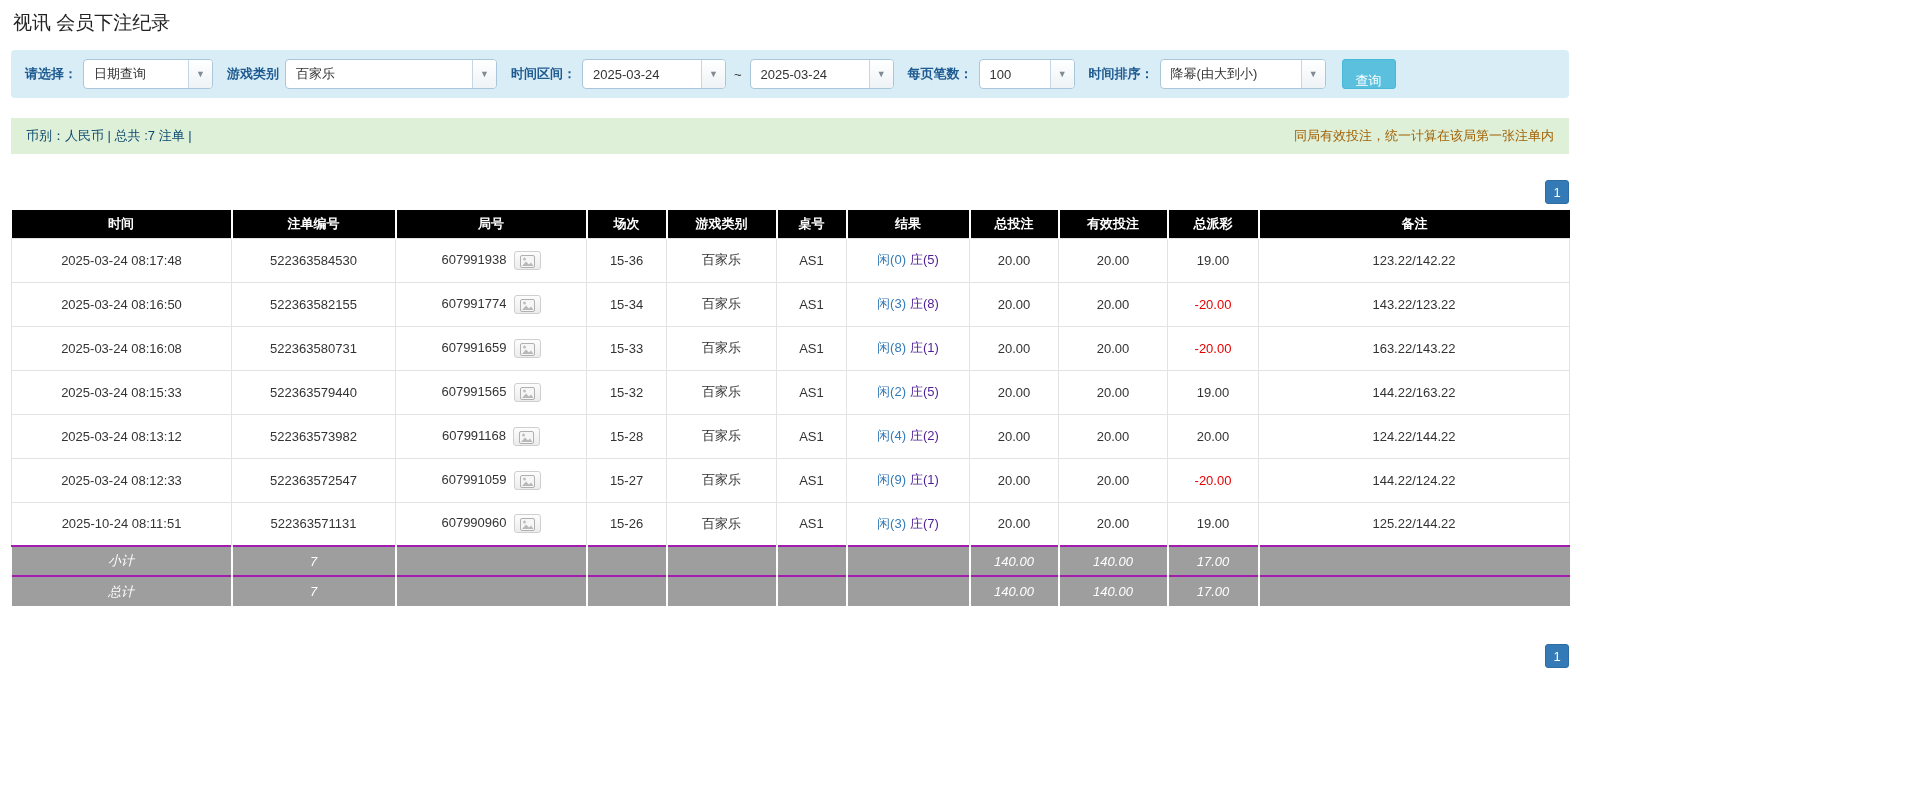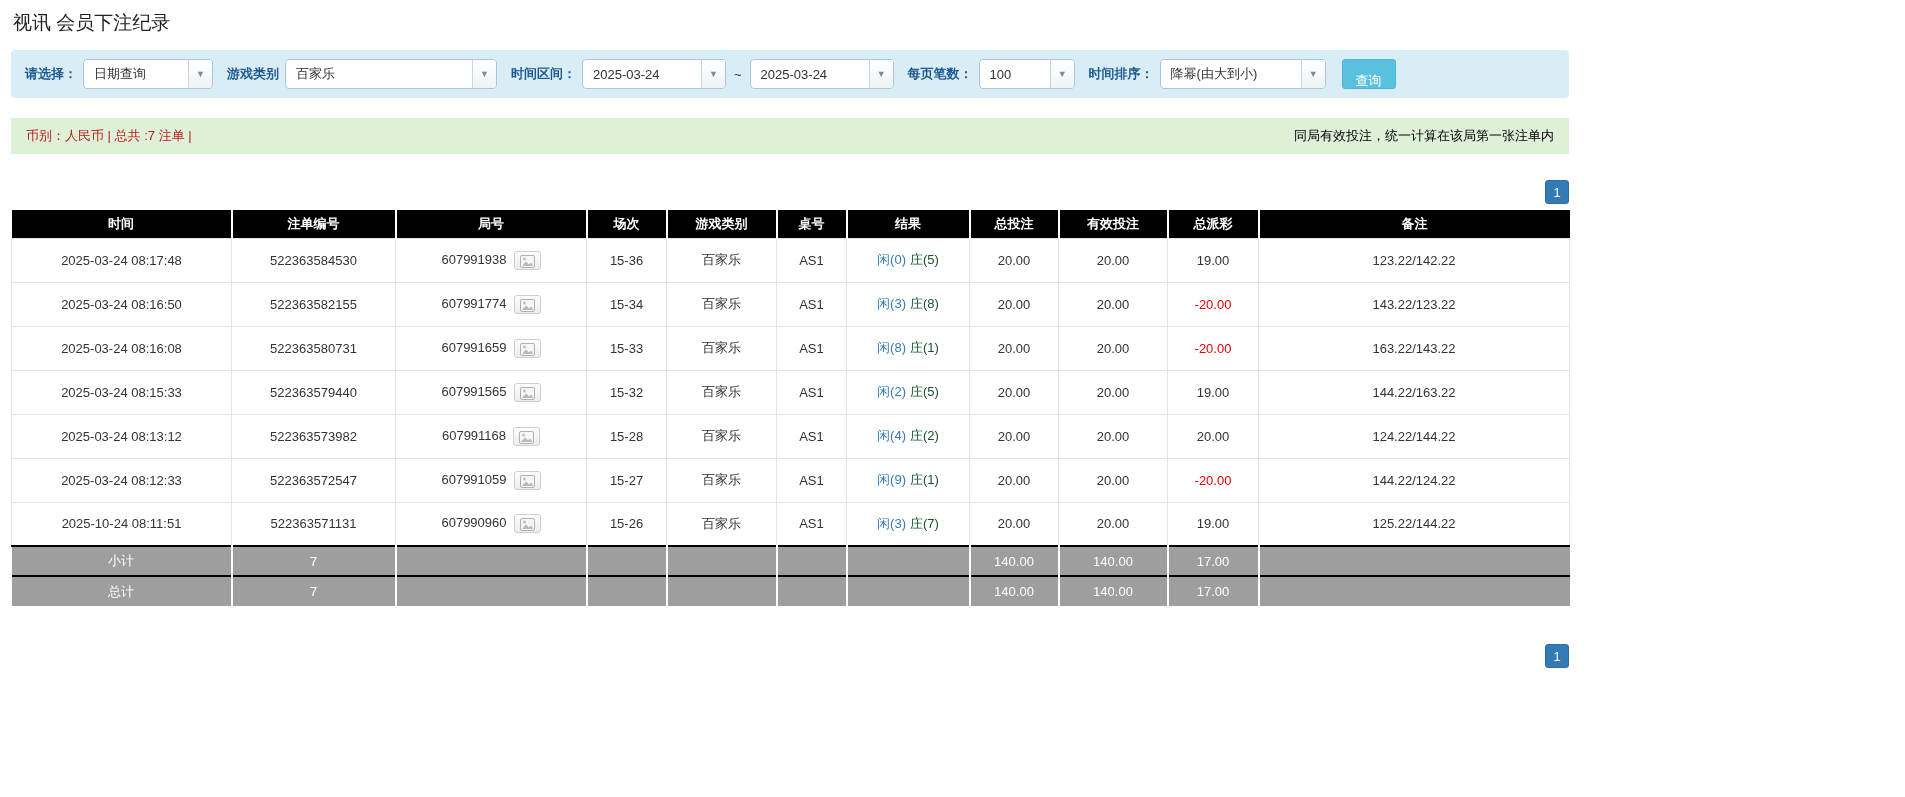--- a/index.html
+++ b/index.html
@@ -92,22 +92,22 @@
   .summary-bar {
     background: #dff0d8;
     height: 36px;
     display: flex;
     align-items: center;
     justify-content: space-between;
     padding: 0 15px;
     font-size: 13px;
     margin-bottom: 26px;
   }
-  .summary-left { color: #b91c1c; }
-  .summary-right { color: #000000; }
+  .summary-left { color: #0c4a6e; }
+  .summary-right { color: #a16207; }
 
   
   .pager {
     display: flex;
     justify-content: flex-end;
     margin: 6px 0;
   }
   .page-btn {
     min-width: 24px;
     height: 24px;
@@ -142,42 +142,43 @@
   table.records tbody td {
     border: 1px solid #e3e3e3;
     height: 44px;
     text-align: center;
     padding: 2px 6px;
     background: #fff;
     color: #333;
   }
   td.blue { color: #337ab7; }
   span.player { color: #337ab7; }
-  span.banker { color: #14532d; margin-left: 4px; }
+  span.banker { color: #4c1d95; margin-left: 4px; }
   td.payout.neg { color: #e60000; }
 
   .round-btn {
     margin-left: 7px;
     padding: 3px 5px 1px 5px;
     border: 1px solid #cfcfcf;
     border-radius: 3px;
     background: linear-gradient(#fdfdfd, #ececec);
     cursor: pointer;
     vertical-align: middle;
     line-height: 0;
   }
 
   table.records tfoot td {
     background: #9e9e9e;
     color: #fff;
     height: 30px;
     text-align: center;
     border-right: 2px solid #fff;
-    border-top: 2px solid #000000;
+    border-top: 2px solid #a21caf;
     padding: 2px 6px;
+    font-style: italic;
   }
   table.records tfoot td:last-child { border-right: none; }
 </style>
 </head>
 <body>
 
 <div class="page">
   <div class="page-title">视讯 会员下注纪录</div>
 
   <div class="content">

